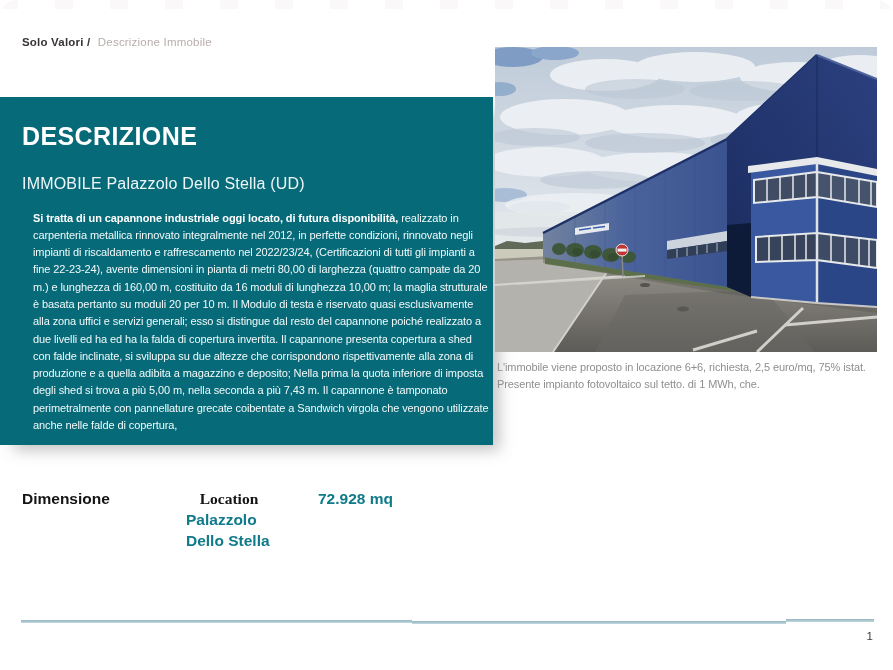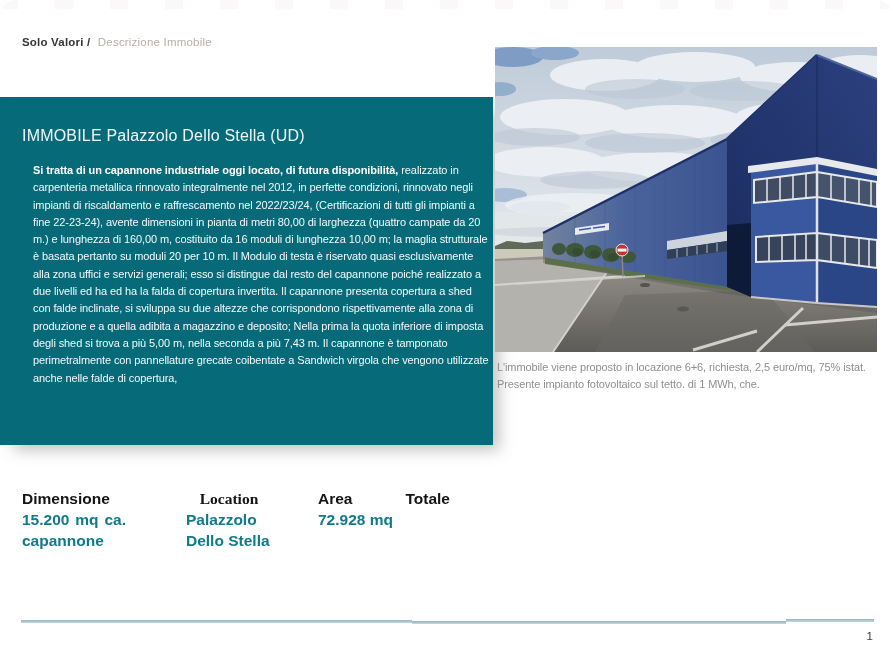--- a/index.html
+++ b/index.html
@@ -10,21 +10,21 @@
     background:repeating-linear-gradient(90deg,#faf8f8 0 18px,#ffffff 18px 55px);}
 
   .breadcrumb{position:absolute;left:22px;top:36px;font-size:11.5px;letter-spacing:.2px;white-space:nowrap;}
   .breadcrumb .crumb-current{font-weight:700;color:#3a3434;}
   .breadcrumb .crumb-section{font-weight:400;color:#b9adad;margin-left:4px;}
 
   .panel{position:absolute;left:0;top:97px;width:493px;height:348px;background:#076a79;
     box-sizing:border-box;padding:26px 14px 0 22px;
     box-shadow:10px 9px 14px -4px rgba(80,80,80,.35);}
   .panel-title{color:#ffffff;font-size:25px;font-weight:700;letter-spacing:.4px;line-height:1.1;}
-  .panel-subtitle{color:#eef7f8;font-size:16px;font-weight:400;margin-top:4px;letter-spacing:.2px;}
+  .panel-subtitle{color:#eef7f8;font-size:16px;font-weight:400;margin-top:24px;letter-spacing:.2px;}
   .panel-text{margin-top:17px;width:457px;color:#f2fafa;font-size:11px;line-height:17.3px;letter-spacing:-0.1px;margin-left:11px;}
   .panel-text .lead{font-weight:700;color:#ffffff;}
 
   .photo{position:absolute;left:495px;top:47px;width:382px;height:305px;overflow:hidden;}
   .photo svg{display:block;}
 
   .caption{position:absolute;left:497px;top:359px;width:392px;color:#8f8f8f;
     font-size:11px;line-height:16.5px;letter-spacing:-0.1px;}
 
   .summary{position:absolute;left:22px;top:488px;display:flex;align-items:flex-start;justify-content:flex-end;}
@@ -51,20 +51,21 @@
 <div class="page">
 
   <div class="top-strip"></div>
 
   <div class="breadcrumb">
     <span class="crumb-current">Solo Valori /</span>
     <span class="crumb-section">Descrizione Immobile</span>
   </div>
 
   <div class="panel">
+    <div class="panel-title">DESCRIZIONE</div>
     <div class="panel-subtitle">IMMOBILE Palazzolo Dello Stella (UD)</div>
     <p class="panel-text"><span class="lead">Si tratta di un capannone industriale oggi locato, di futura disponibilità,</span> <span>realizzato in carpenteria metallica rinnovato integralmente nel 2012, in perfette condizioni, rinnovato negli impianti di riscaldamento e raffrescamento nel 2022/23/24, (Certificazioni di tutti gli impianti a fine 22-23-24), avente dimensioni in pianta di metri 80,00 di larghezza (quattro campate da 20 m.) e lunghezza di 160,00 m, costituito da 16 moduli di lunghezza 10,00 m; la maglia strutturale è basata pertanto su moduli 20 per 10 m. Il Modulo di testa è riservato quasi esclusivamente alla zona uffici e servizi generali; esso si distingue dal resto del capannone poiché realizzato a due livelli ed ha ed ha la falda di copertura invertita. Il capannone presenta copertura a shed con falde inclinate, si sviluppa su due altezze che corrispondono rispettivamente alla zona di produzione e a quella adibita a magazzino e deposito; Nella prima la quota inferiore di imposta degli shed si trova a più 5,00 m, nella seconda a più 7,43 m. Il capannone è tamponato perimetralmente con pannellature grecate coibentate a Sandwich virgola che vengono utilizzate anche nelle falde di copertura,</span></p>
   </div>
 
   <div class="photo">
     <svg viewBox="0 0 382 305" width="382" height="305" preserveAspectRatio="none">
       <defs>
         <linearGradient id="skyGrad" x1="0" y1="0" x2="0" y2="1">
           <stop offset="0" stop-color="#bfcbd9"></stop>
             <stop offset="0.7" stop-color="#e6eaee"></stop>
@@ -235,28 +236,26 @@
       <ellipse cx="150" cy="238" rx="5" ry="2" fill="#55534f"></ellipse>
       <ellipse cx="188" cy="262" rx="6" ry="2.5" fill="#55534f" opacity="0.8"></ellipse>
     </svg>
   </div>
 
   <div class="caption">L'immobile viene proposto in locazione 6+6, richiesta, 2,5 euro/mq, 75% istat. Presente impianto fotovoltaico sul tetto. di 1 MWh, che.</div>
 
   <div class="summary">
     <div class="sum-col col-1">
       <div class="hdr">Dimensione</div>
-      <div class="val">15.200 mq ca. capannone</div>
     </div>
     <div class="sum-col col-2">
       <div class="hdr">Location</div>
       <div class="val">Palazzolo Dello Stella</div>
     </div>
     <div class="sum-col col-3">
-      <div class="hdr">Area Totale</div>
       <div class="val">72.928 mq</div>
     </div>
   </div>
 
   <div class="sep sep-1"></div>
   <div class="sep sep-2"></div>
   <div class="sep sep-3"></div>
 
   <div class="page-num">1</div>
 

